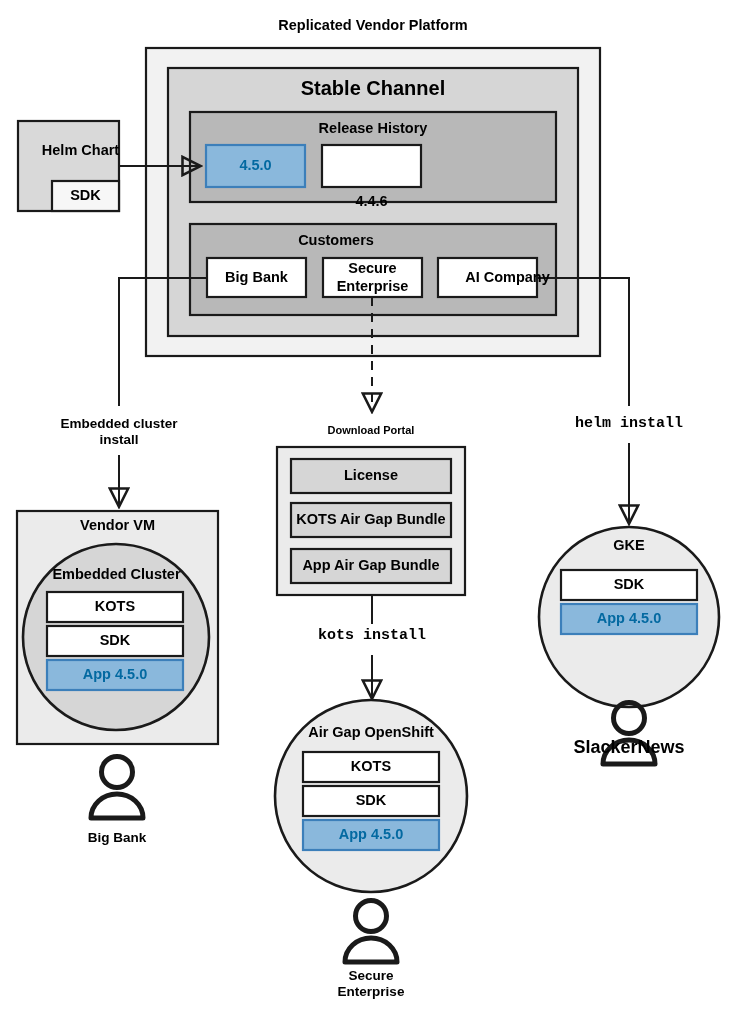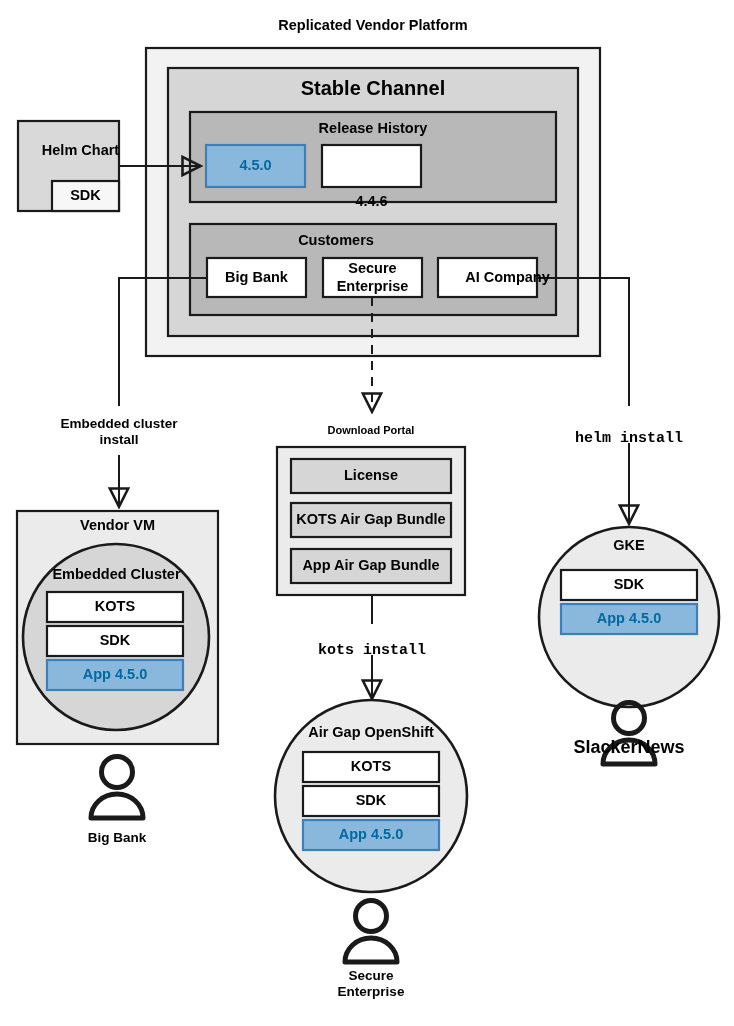--- a/index.html
+++ b/index.html
@@ -28,21 +28,20 @@
     line-height: 1.22;
     white-space: pre-line;
     display: flex;
     align-items: center;
     justify-content: center;
     pointer-events: none;
   }
   .mono {
     font-family: "Liberation Mono", "DejaVu Sans Mono", monospace;
     font-weight: bold;
-    margin-top: 15px;
   }
   .blue-text { color: #0369a1; }
 </style>
 </head>
 <body>
 
 <svg id="canvas" viewBox="0 0 734 1026" xmlns="http://www.w3.org/2000/svg">
 
   <defs>
     <marker id="arrowOpen" viewBox="0 0 12 12" refX="10" refY="6" markerWidth="11" markerHeight="11" orient="auto-start-reverse">

